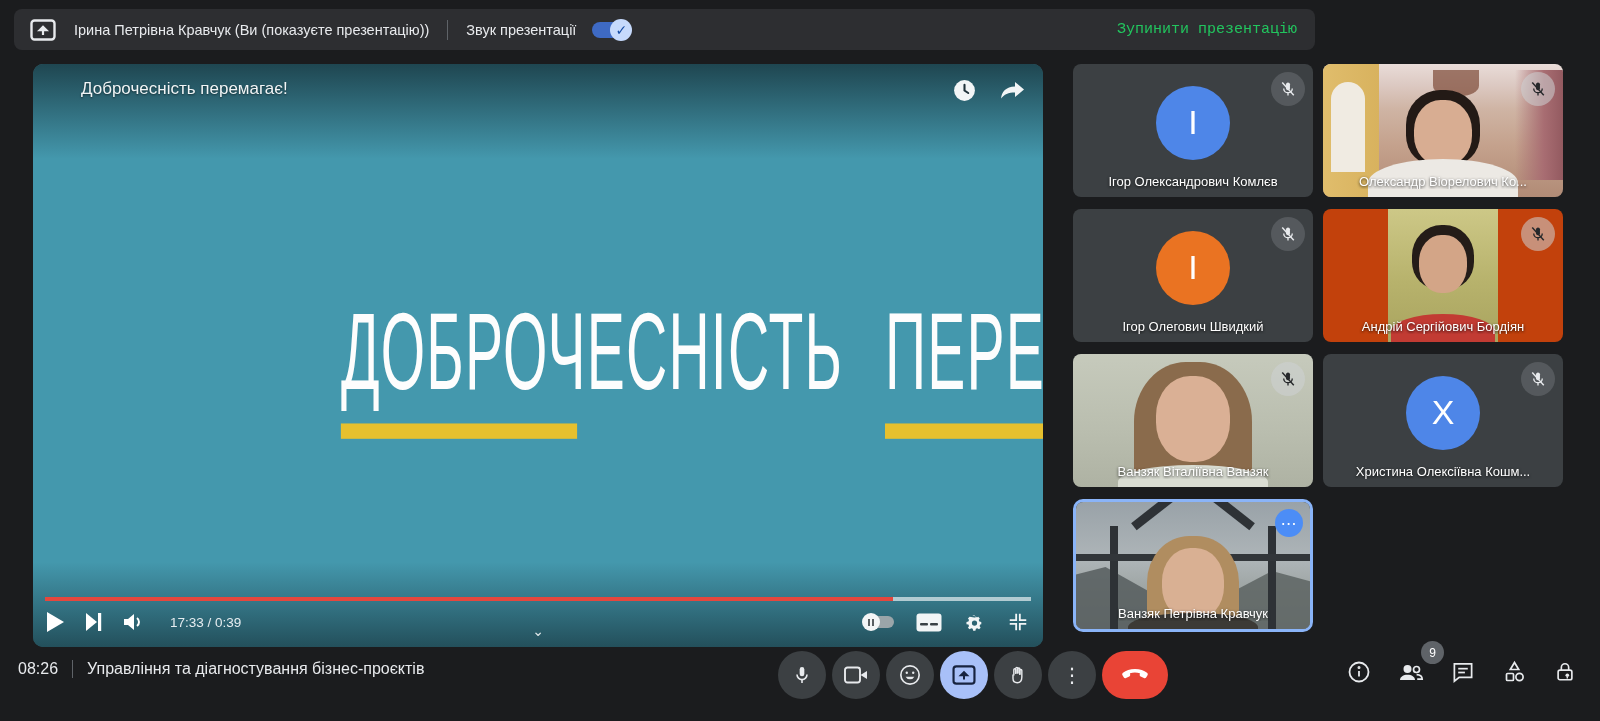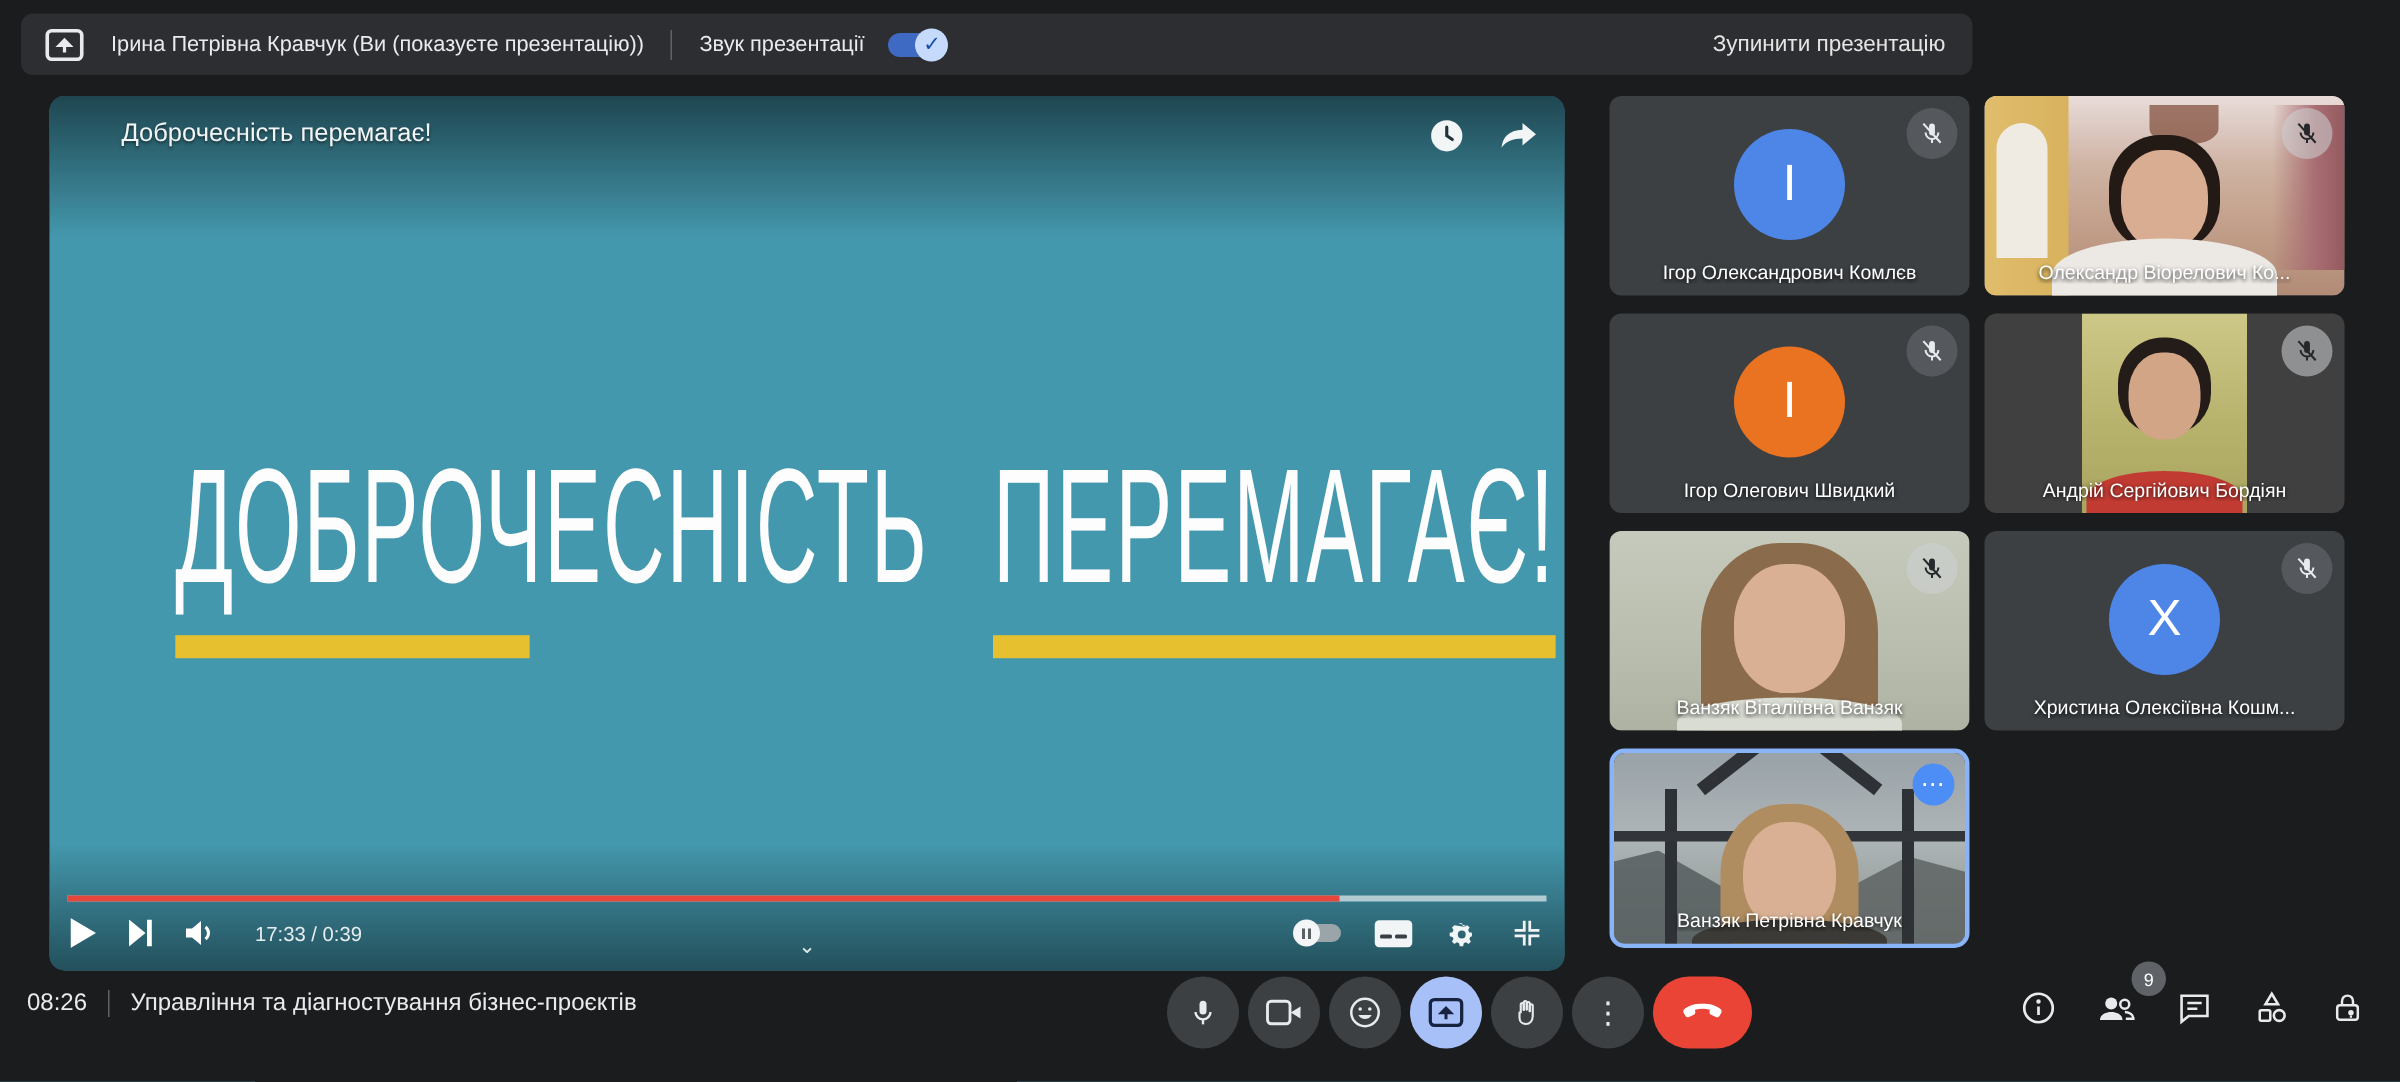--- a/index.html
+++ b/index.html
@@ -12,30 +12,30 @@
              background:#2d2e31; border-radius:8px; display:flex; align-items:center;
              padding:0 18px 0 14px; color:#e8eaed; }
   .present-chip { width:30px; height:24px; color:#e8eaed; display:flex; align-items:center; justify-content:center; }
   .presenter-label { font-size:14.5px; margin-left:16px; white-space:nowrap; }
   .vdiv { width:1px; height:20px; background:#5f6368; margin:0 18px; }
   .sound-label { font-size:14.5px; }
   .toggle { margin-left:16px; width:38px; height:16px; border-radius:9px; background:#3e6ac4; position:relative; cursor:pointer; }
   .toggle .thumb { position:absolute; right:-2px; top:-3px; width:22px; height:22px; border-radius:50%;
                    background:#c6dafc; color:#174ea6; font-size:14px; font-weight:bold;
                    display:flex; align-items:center; justify-content:center; }
-  .stop-btn { margin-left:auto; color:#e5e5e5; font-size:15px; cursor:pointer; }
+  .stop-btn { margin-left:auto; color:#22c55e; font-size:15px; cursor:pointer;font-family:Liberation Mono, monospace; }
 
   
   .stage { position:absolute; left:33px; top:64px; width:1010px; height:583px;
            border-radius:10px; overflow:hidden; background:#4498ad; }
   .stage-top { position:absolute; top:0; left:0; right:0; height:95px;
                background:linear-gradient(180deg, rgba(8,20,24,.62), rgba(8,20,24,0)); }
   .yt-title { position:absolute; top:15px; left:20px; font-size:17px; color:#f1f5f6; text-shadow:0 1px 2px rgba(0,0,0,.5);margin-left:28px; }
   .yt-topicons { position:absolute; top:14px; right:16px; display:flex; gap:22px; align-items:center; }
-  .slide { position:absolute; top:244px; left:0; right:0; display:flex; justify-content:center; align-items:flex-start; }
+  .slide { position:absolute; top:244px; left:0; right:0; display:flex; justify-content:flex-start; align-items:flex-start; }
   .word-block { display:flex; flex-direction:column; }
   .word-block .word { color:#fdfdfd; font-size:92px; letter-spacing:2px; line-height:1;
                       font-family:"Liberation Sans",sans-serif; }
   .word-block .bar { height:13px; background:#e6c02e; margin-top:15px; }
   .wb1 { transform:scale(.62,1.18); transform-origin:right center; }
   .wb1 .bar { width:47%; }
   .wb2 { transform:scale(.62,1.18); transform-origin:left center; margin-left:42px; }
   .wb2 .bar { width:100%; }
   .stage-bottom { position:absolute; bottom:0; left:0; right:0; height:85px;
                   background:linear-gradient(0deg, rgba(8,20,24,.55), rgba(8,20,24,0)); }
@@ -236,21 +236,21 @@
       <svg width="18" height="18" viewBox="0 0 24 24">
           <rect x="9.4" y="3.2" width="5.2" height="10.5" rx="2.6" fill="currentColor"></rect>
           <path d="M6.3 11.2a5.7 5.7 0 0 0 11.4 0" stroke="currentColor" stroke-width="1.8" fill="none"></path>
           <line x1="12" y1="17" x2="12" y2="20.5" stroke="currentColor" stroke-width="1.8"></line>
           <line x1="4.3" y1="3.2" x2="19.7" y2="20.3" stroke="currentColor" stroke-width="1.9"></line>
         </svg>
     </div>
     <div class="name">Ігор Олегович Швидкий</div>
   </div>
 
-  <div class="tile t-video" style="background:#404040;">
+  <div class="tile t-video" style="background:#c2410c;">
     <div class="scene">
       <div class="vstrip" style="width:110px;background:linear-gradient(180deg,#cdc887 0%,#b7b26c 55%,#a9a45f 100%);">
         <div class="ph-hair" style="left:50%;top:16px;transform:translateX(-50%);width:62px;height:64px;background:#241c18;border-radius:48% 48% 42% 42%;"></div>
         <div class="ph-head" style="left:50%;top:26px;transform:translateX(-50%);width:48px;height:58px;background:#d3a587;border-radius:46%;"></div>
         <div class="ph-body" style="left:50%;bottom:-8px;transform:translateX(-50%);width:104px;height:36px;background:#c23b33;border-radius:50% 50% 0 0;"></div>
       </div>
     </div>
     <div class="mb">
       <svg width="18" height="18" viewBox="0 0 24 24">
           <rect x="9.4" y="3.2" width="5.2" height="10.5" rx="2.6" fill="currentColor"></rect>

